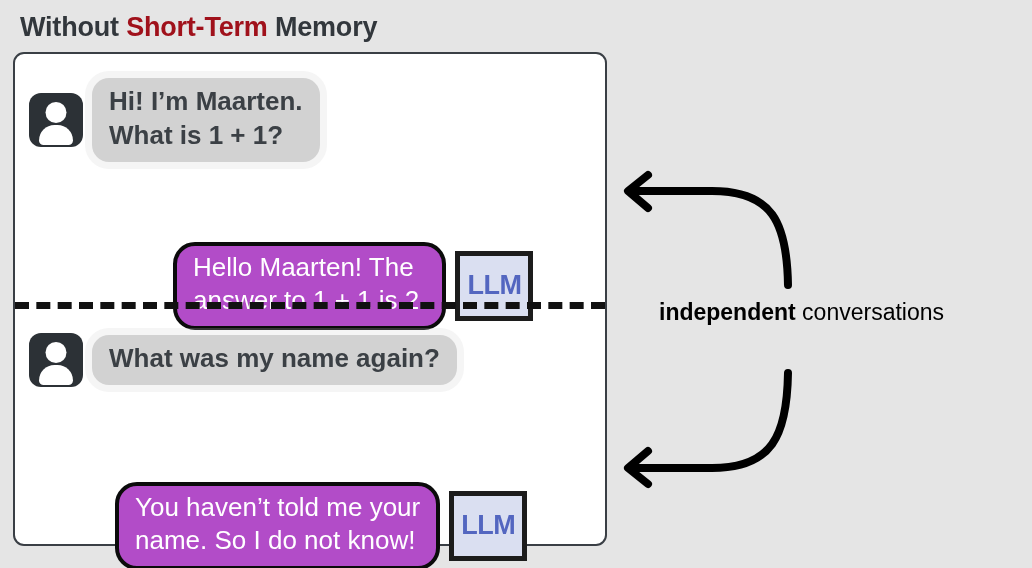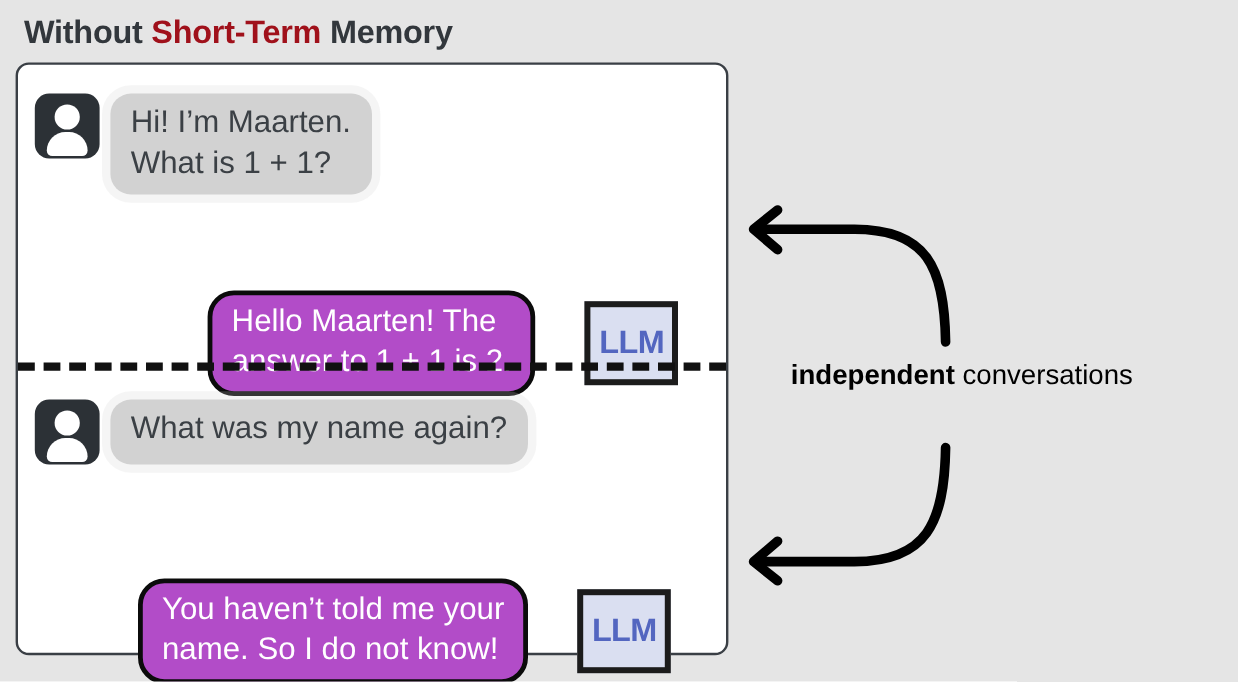--- a/index.html
+++ b/index.html
@@ -56,20 +56,22 @@
     top: 248px;
     width: 590px;
     height: 0px;
     border-top: 7px dashed #111111;
   }
 
   
   .user-row {
     position: absolute;
     display: flex;
+    align-items: center;
+    font-weight: bold;
   }
   #user-row-1 { left: 14px; top: 24px; }
   #user-row-2 { left: 14px; top: 28px; }
 
   .avatar {
     width: 54px;
     height: 54px;
     border-radius: 12px;
     background: #2c3136;
     position: relative;
@@ -106,21 +108,20 @@
     line-height: 1.30;
     white-space: pre-line;
     box-shadow: 0 0 0 7px rgba(210,210,210,0.22);
   }
 
   
   .llm-row {
     position: absolute;
     display: flex;
     align-items: center;
-    gap: 32px;
   }
   #llm-row-1 { left: 158px; top: 188px; }
   #llm-row-2 { left: 100px; top: 177px; }
 
   .llm-bubble {
     background: #b24cc8;
     border: 4px solid #0b0b0b;
     border-radius: 22px;
     padding: 5px 16px 8px 16px;
     color: #ffffff;

